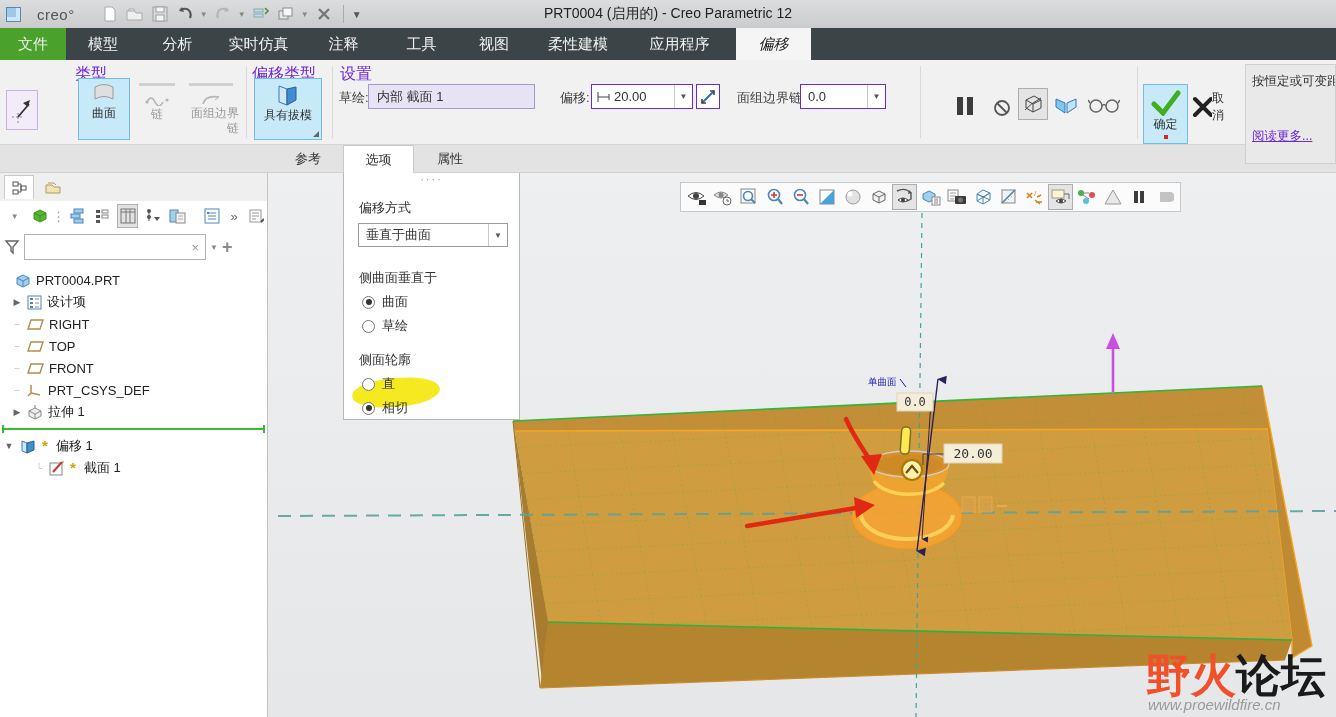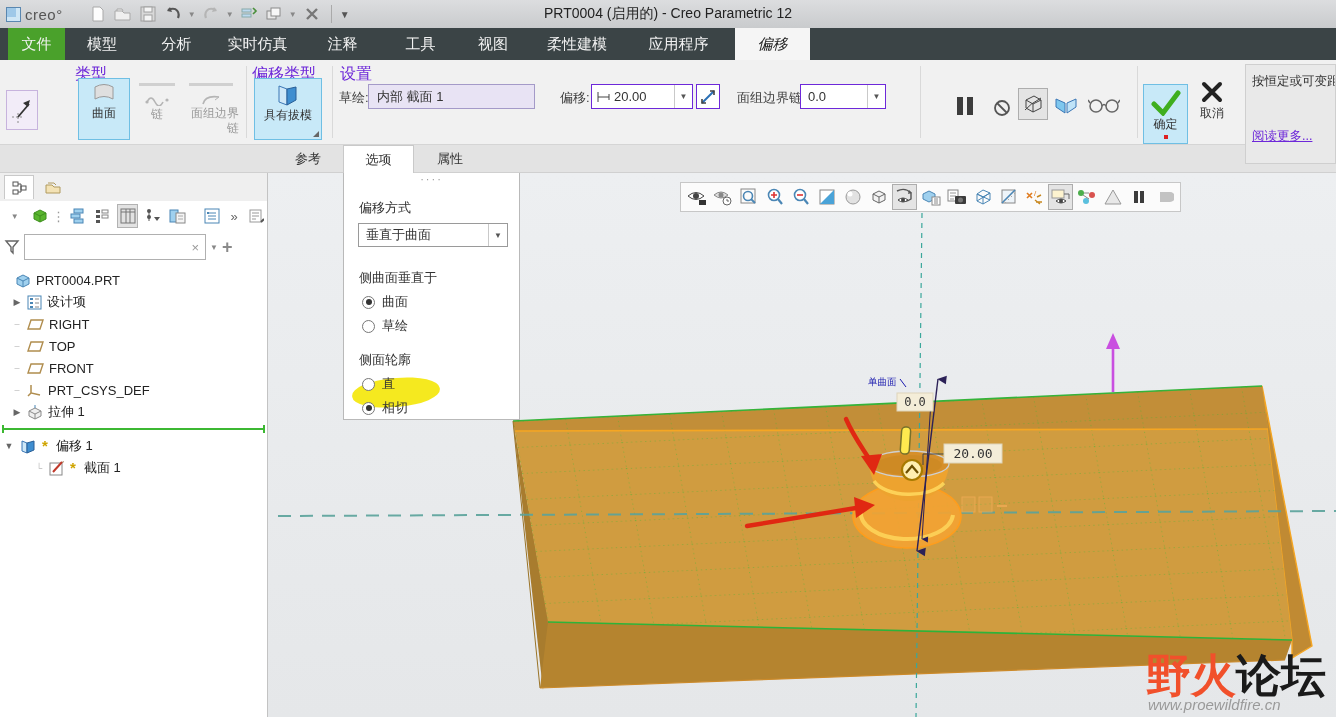--- a/index.html
+++ b/index.html
@@ -3,34 +3,34 @@
 <meta charset="utf-8">
 <style>
   * { box-sizing: border-box; margin:0; padding:0; }
   html,body { width:1336px; height:717px; overflow:hidden; }
   body { font-family:"Liberation Sans", sans-serif; font-size:13px; color:#333;
          background:#e9eaec; position:relative; }
 
   
   .titlebar { position:absolute; left:0; top:0; width:1336px; height:28px;
     background:linear-gradient(#dcdddf,#c9cbcd); display:flex; align-items:center; }
-  .logo { display:flex; align-items:center; gap:4px; padding:0 10px 0 6px; }
+  .logo { display:flex; align-items:center; gap:16px; padding:0 10px 0 6px; }
   .logo-cube { width:15px; height:15px; background:#9fc8e8; border:1px solid #5a87b0;
     box-shadow:inset -4px -4px 0 #cfe6f5; }
   .logo-text { font-size:15px; color:#555; letter-spacing:.5px; }
   .qat { display:flex; align-items:center; gap:3px; margin-left:14px; }
   .qat-btn { width:22px; height:22px; display:flex; align-items:center; justify-content:center; }
   .qat-dd { width:10px; color:#888; font-size:8px; text-align:center; }
   .qat-sep { width:1px; height:18px; background:#aaa; margin:0 5px; }
   .win-title { position:absolute; left:0; right:0; text-align:center; font-size:14px; color:#222; pointer-events:none; }
 
   
   .tabbar { position:absolute; left:0; top:28px; width:1336px; height:32px; background:#3b4446; display:flex; }
   .mtab { height:32px; line-height:32px; color:#f2f2f2; font-size:15px; text-align:center; }
-  .mtab.file { background:#4aa12b; width:57px;margin-left:8px; }
+  .mtab.file { background:#4aa12b; width:66px; }
   .mtab.active { background:#f5f5f5; color:#222; font-style:italic; }
 
   
   .ribbon { position:absolute; left:0; top:60px; width:1336px; height:85px; background:#f1f1f1;
     border-bottom:1px solid #d5d5d5; }
   .grp-title { position:absolute; font-size:16px; color:#6d28d9; }
   .vsep { position:absolute; top:6px; height:72px; width:1px; background:#d9d9d9; }
   .rbtn { position:absolute; display:flex; flex-direction:column; align-items:center; justify-content:flex-start;
     border:1px solid transparent; font-size:12px; color:#333; padding-top:4px; }
   .rbtn.sel { background:#c8e9f8; border-color:#6fbfe4; }
@@ -43,21 +43,21 @@
   .fld-label { position:absolute; font-size:13px; color:#404040; }
   .fld { position:absolute; height:25px; border:1px solid #6d28d9; background:#fff;
     display:flex; align-items:center; font-size:13px; }
   .fld.lav { background:#e8e3f4; border-color:#a49ac8; padding-left:8px; }
   .fld .dd { width:18px; align-self:stretch; border-left:1px solid #c9c9c9; display:flex;
     align-items:center; justify-content:center; color:#555; font-size:8px; margin-left:auto; }
   .okbtn { position:absolute; left:1143px; top:14px; width:45px; height:60px; background:#c8e9f8;
     border:1px solid #6fbfe4; display:flex; flex-direction:column; align-items:center; font-size:12px; padding-top:5px;margin-top:10px; }
   .okbtn .reddot { width:4px; height:4px; background:#d22; margin-top:2px; }
   .cancelbtn { position:absolute; left:1191px; top:14px; width:42px; height:60px; display:flex;
-    flex-direction:column; align-items:center; font-size:12px; padding-top:5px; }
+    flex-direction:row; align-items:center; font-size:12px; padding-top:5px; }
   .help-panel { position:absolute; left:1245px; top:64px; width:91px; height:100px; background:#e9e9e9;
     border:1px solid #cfcfcf; font-size:12.5px; color:#333; padding:8px 2px 4px 6px; z-index:6;
     white-space:nowrap; overflow:hidden; }
   .help-panel a { color:#6d28d9; text-decoration:underline; display:block; margin-top:38px; }
 
   
   .substrip { position:absolute; left:0; top:145px; width:1336px; height:28px; background:#e3e3e3;
     border-bottom:1px solid #d0d0d0; }
   .stab { position:absolute; top:0; height:28px; line-height:28px; text-align:center; font-size:13px; color:#333; }
   .stab.active { background:#fff; border:1px solid #c9c9c9; border-bottom:none; }

